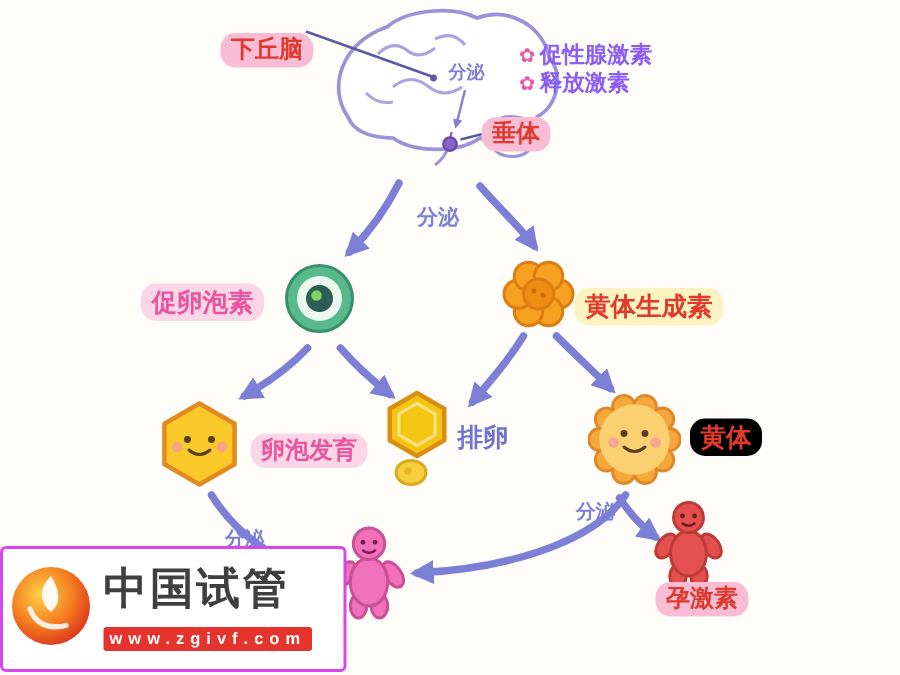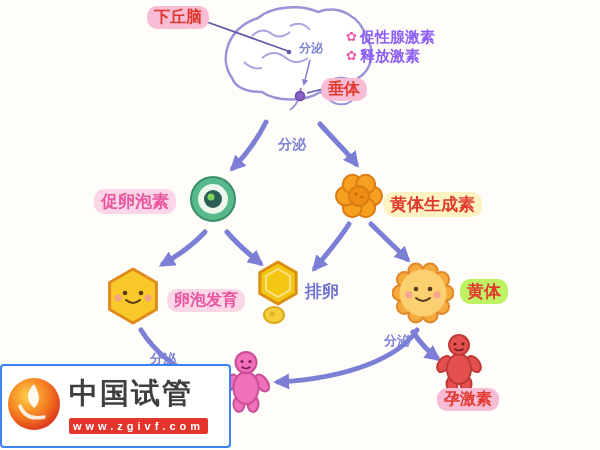--- a/index.html
+++ b/index.html
@@ -6,31 +6,31 @@
   .stage{position:relative;width:600px;height:450px;background:#fffdfa;overflow:hidden;
          font-family:"Liberation Sans","DejaVu Sans",sans-serif;}
   .abs{position:absolute;}
   svg.layer{position:absolute;left:0;top:0;width:600px;height:450px;}
   .pill{border-radius:10px;padding:1px 7px;font-weight:bold;white-space:nowrap;}
   .red{color:#e0392e;}
   .magenta{color:#e8559e;}
   .purpletxt{color:#6f74d0;font-weight:bold;}
   .pinkbg{background:#f8bcd4;}
   .lightpinkbg{background:#fbd6e7;}
-  .yellowbg{background:#bef264;}
+  .yellowbg{background:#000000;}
   .lightyellowbg{background:#fdf3c0;}
   .secr{color:#7b80d6;font-weight:bold;font-size:14px;white-space:nowrap;}
   .lbl16{font-size:16px;font-weight:bold;white-space:nowrap;}
   .lbl17{font-size:17px;font-weight:bold;white-space:nowrap;}
   .gnrh{display:flex;flex-direction:column;line-height:19px;}
   .gnrh-row{display:flex;align-items:center;gap:3px;}
   .gnrh-bullet{color:#e85aa8;font-size:13px;}
   .gnrh-text{color:#8b5cf6;font-weight:bold;font-size:15px;white-space:nowrap;}
   .watermark{position:absolute;left:0;top:364px;width:231px;height:84px;background:#ffffff;
-             border:2px solid #3b82f6;border-radius:4px;box-sizing:border-box;z-index:10;
+             border:2px solid #d946ef;border-radius:4px;box-sizing:border-box;z-index:10;
              display:flex;align-items:center;padding:4px;}
   .wm-right{display:flex;flex-direction:column;margin-left:7px;}
   .wm-brand{font-size:29px;font-weight:bold;color:#3f3f3f;letter-spacing:2px;line-height:1.1;white-space:nowrap;}
   .wm-url{margin-top:8px;background:#e5342c;color:#ffffff;font-size:11px;font-weight:bold;
           letter-spacing:4px;padding:2px 4px;text-align:center;border-radius:2px;white-space:nowrap;}
 </style>
 </head>
 <body>
 
 <div class="stage">
@@ -73,21 +73,21 @@
       <path d="M 205 232 C 192 246 177 256 163 264" marker-end="url(#ah)"></path>
       <path d="M 227 232 C 239 246 250 255 260 263" marker-end="url(#ah)"></path>
       <path d="M 349 224 C 339 240 327 254 315 268" marker-end="url(#ah)"></path>
       <path d="M 371 224 C 385 238 397 249 407 259" marker-end="url(#ah)"></path>
       <path d="M 417 330 C 400 356 352 378 278 382" marker-end="url(#ah)"></path>
       <path d="M 413 332 C 421 344 429 352 437 358" marker-end="url(#ah)"></path>
       <path d="M 141 330 C 156 354 178 370 204 380" marker-end="url(#ah)"></path>
     </g>
   </svg>
 
-  <div class="abs pill pinkbg lbl16 red" style="left:147px;top:6px;">下丘脑</div>
+  <div class="abs pill pinkbg lbl16 red" style="left:147px;top:22px;">下丘脑</div>
 
   <div class="abs secr" style="left:299px;top:40px;font-size:12px;">分泌</div>
 
   <div class="abs gnrh" style="left:346px;top:27px;">
     <div class="gnrh-row">
       <span class="gnrh-bullet">✿</span>
       <span class="gnrh-text">促性腺激素</span>
     </div>
     <div class="gnrh-row">
       <span class="gnrh-bullet">✿</span>

